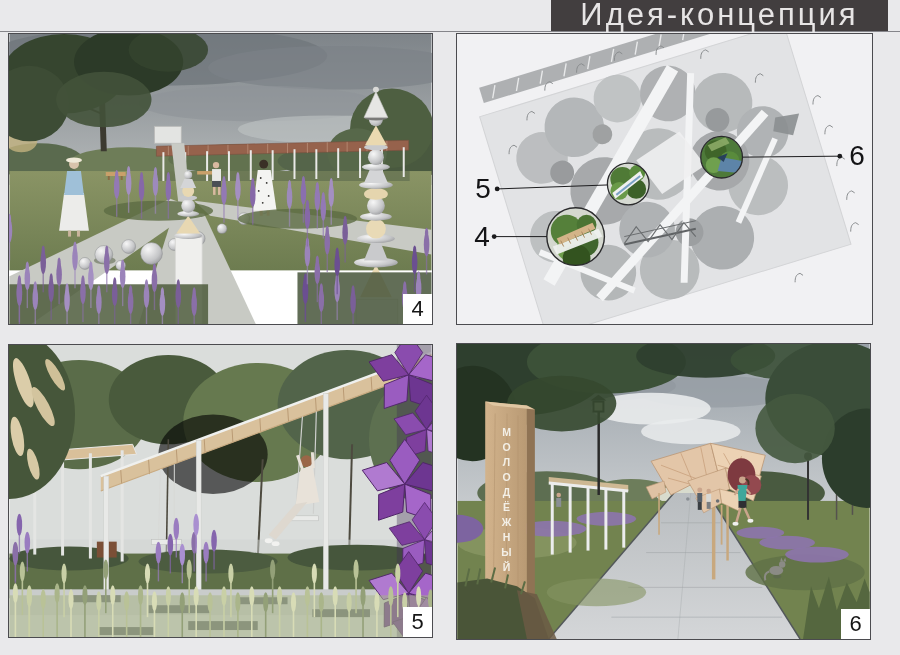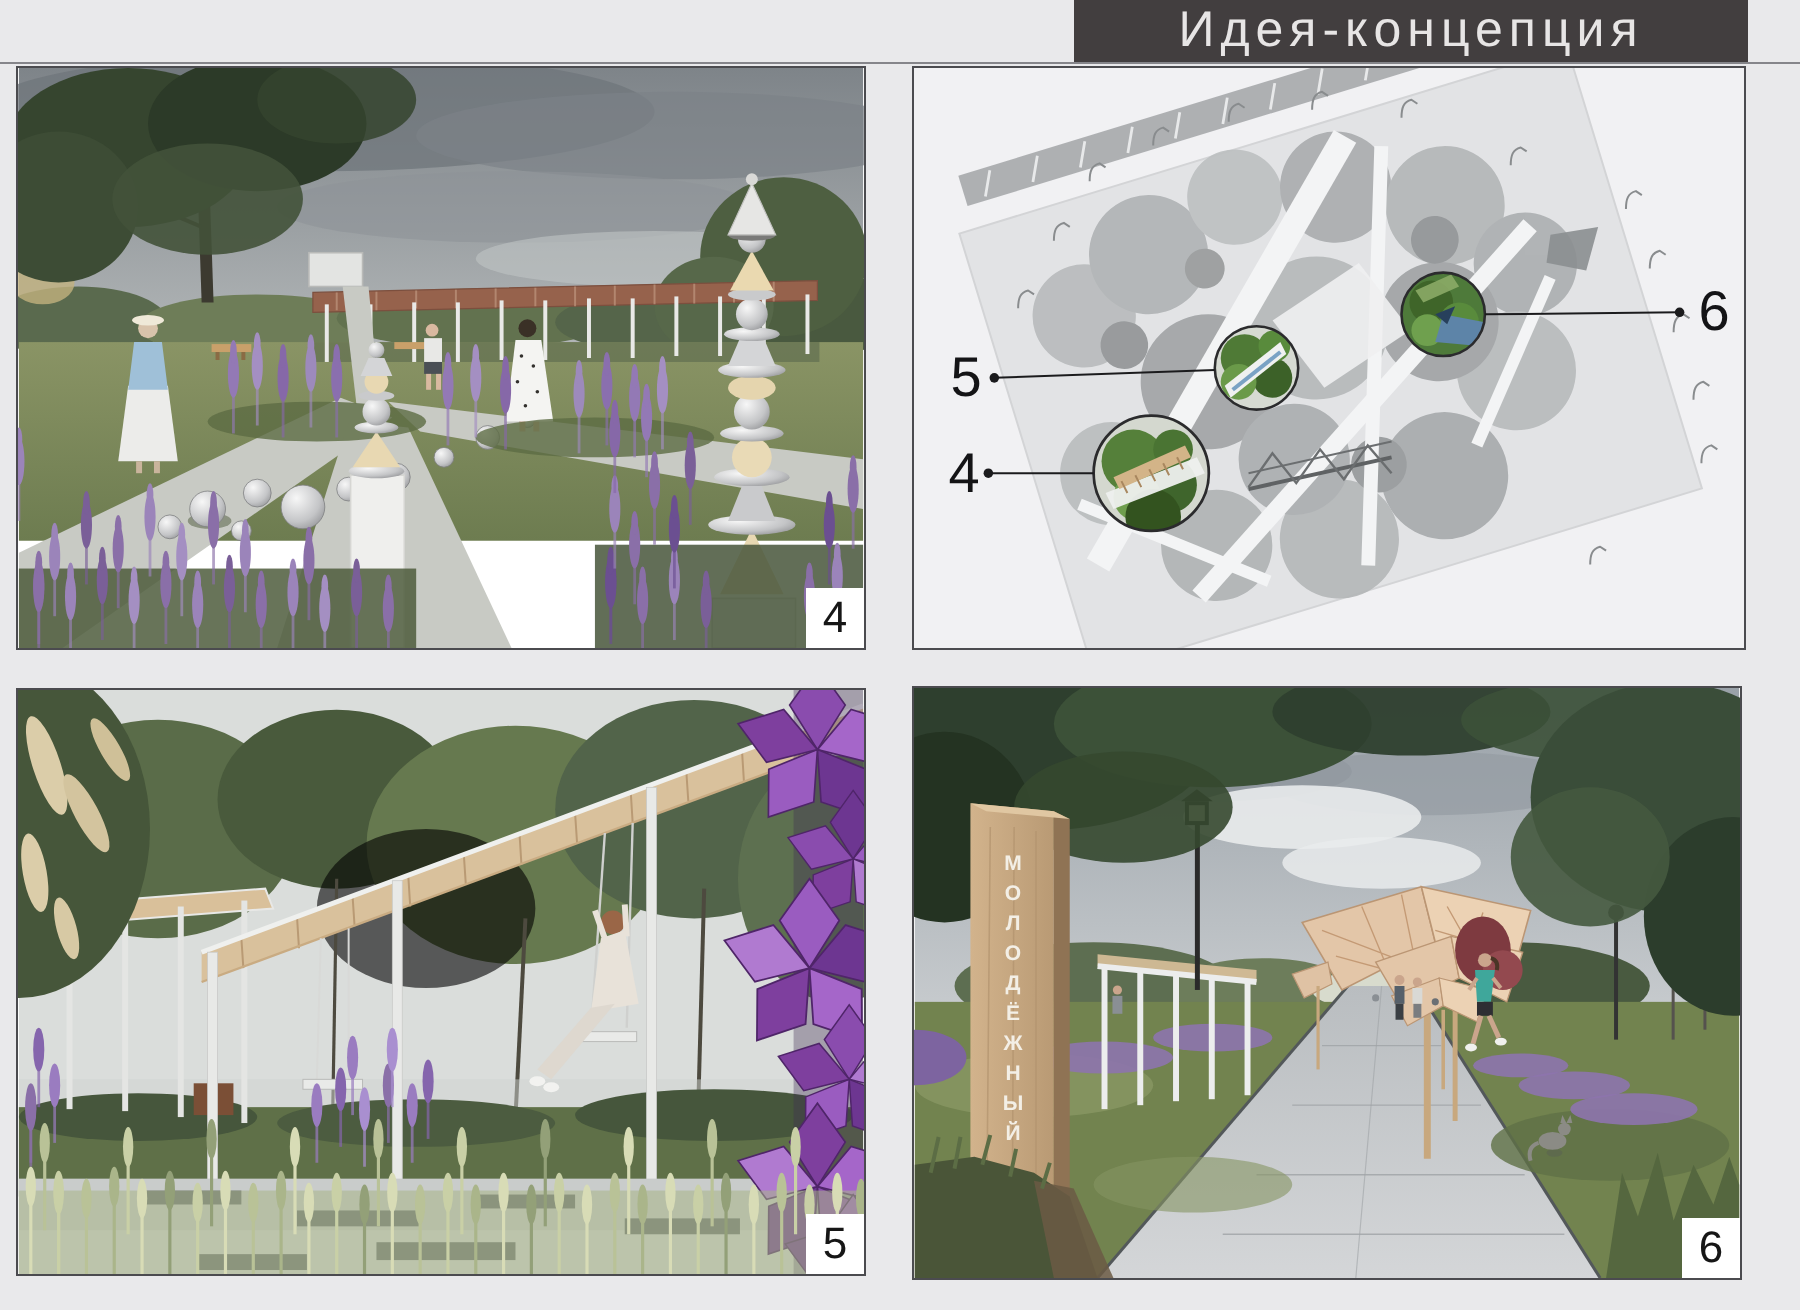--- a/index.html
+++ b/index.html
@@ -1,20 +1,20 @@
 <!DOCTYPE html>
 <html><head>
 <meta charset="utf-8">
 <style>
   html,body{margin:0;padding:0;}
   body{width:900px;height:655px;background:#e9e9eb;font-family:"Liberation Sans","DejaVu Sans",sans-serif;position:relative;overflow:hidden;}
   .page{position:absolute;inset:0;}
   .top-rule{position:absolute;left:0;top:31px;width:900px;height:1px;background:#85858a;}
-  .header{position:absolute;left:537px;top:0;width:337px;height:31px;background:#423e3f;color:#e7e5e5;
-          font-size:25px;font-weight:300;letter-spacing:3px;text-align:center;line-height:30px;}
+  .header{position:absolute;left:551px;top:0;width:337px;height:31px;background:#423e3f;color:#e7e5e5;
+          font-size:31px;font-weight:300;letter-spacing:3px;text-align:center;line-height:30px;}
   .panel{position:absolute;border:1px solid #4b4b4f;background:#fff;overflow:hidden;box-sizing:border-box;}
   #panel-4{left:8px;top:33px;width:425px;height:292px;}
   #panel-plan{left:456px;top:33px;width:417px;height:292px;background:#f1f1f3;}
   #panel-5{left:8px;top:344px;width:425px;height:294px;}
   #panel-6{left:456px;top:343px;width:415px;height:297px;}
   .panel svg{display:block;}
   .numbox{position:absolute;right:0;bottom:0;width:29px;height:30px;background:#ffffff;color:#161616;
           font-size:22px;font-weight:300;line-height:30px;text-align:center;z-index:5;}
   .callout-label{position:absolute;width:24px;font-size:28px;font-weight:300;color:#141416;line-height:1;text-align:center;z-index:5;}
   #callout-label-5{left:14px;top:141px;}

